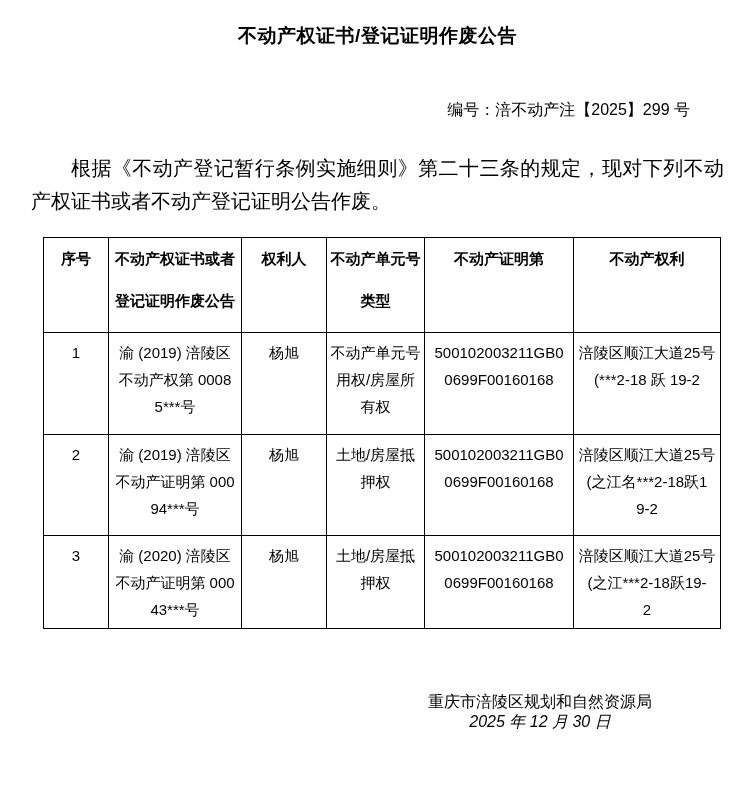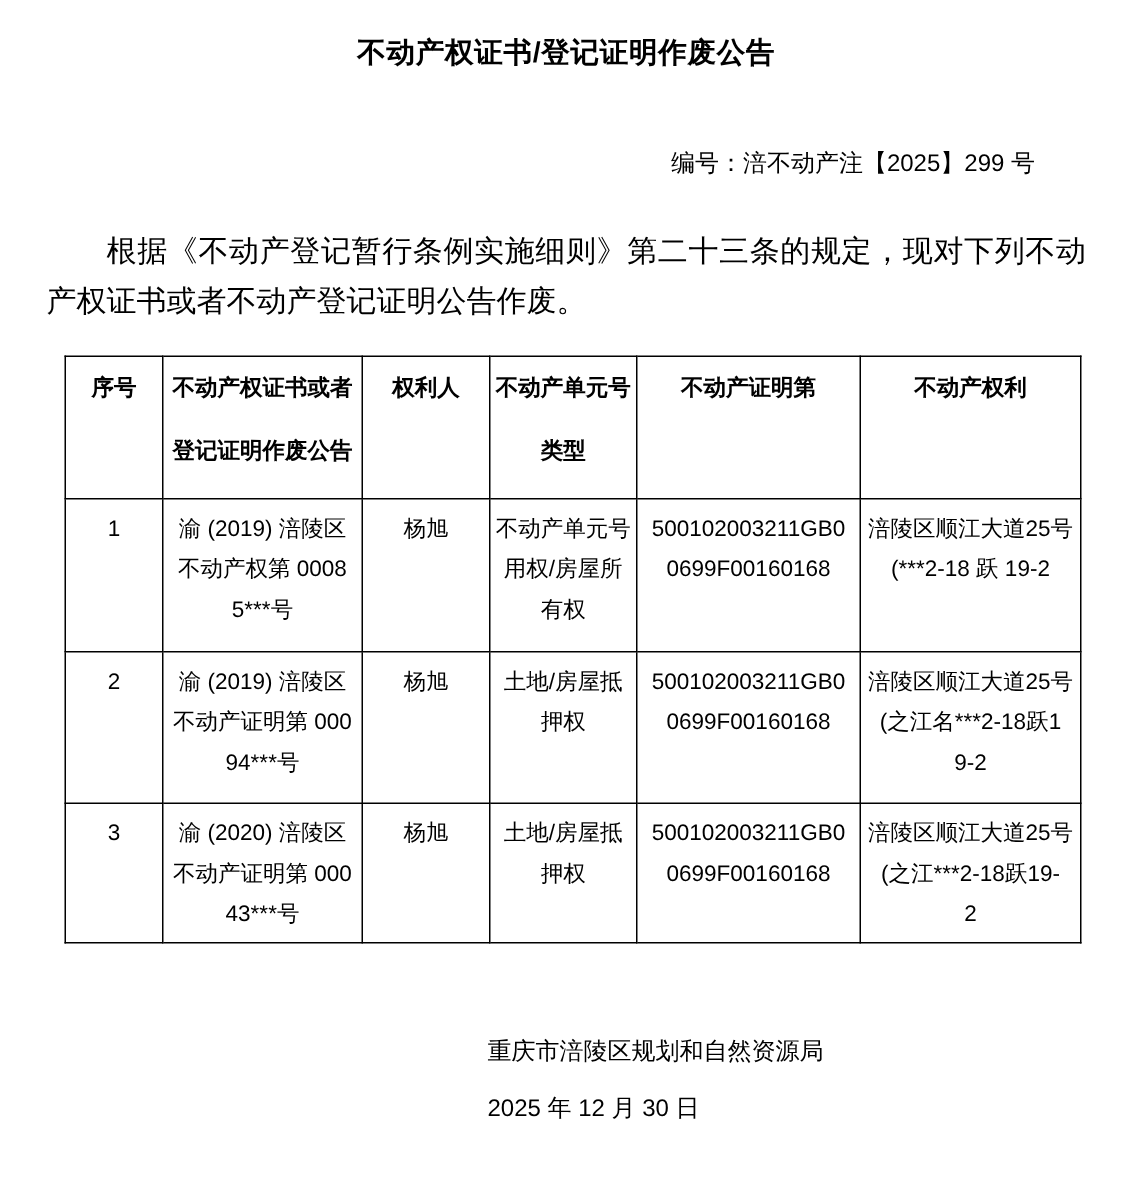--- a/index.html
+++ b/index.html
@@ -65,26 +65,27 @@
     padding-top: 6px;
   }
   tr.header-row   { height: 95px; }
   tr.data-row-1   { height: 102px; }
   tr.data-row-2   { height: 101px; }
   tr.data-row-3   { height: 93px; }
   .signature-block {
     margin-left: 325px;
     width: 430px;
     margin-top: 63px;
-    text-align: left;
+    text-align: center;
     font-size: 16px;
     line-height: 20px;
   }
   .issue-date {
-    margin-top: 18px;
+    margin-top: 0;
+    font-style: italic;
   }
 </style>
 </head>
 <body>
 
 <div class="page">
 
   <h1 class="title">不动产权证书/登记证明作废公告</h1>
 
   <div class="doc-number">编号：涪不动产注【2025】299 号</div>

